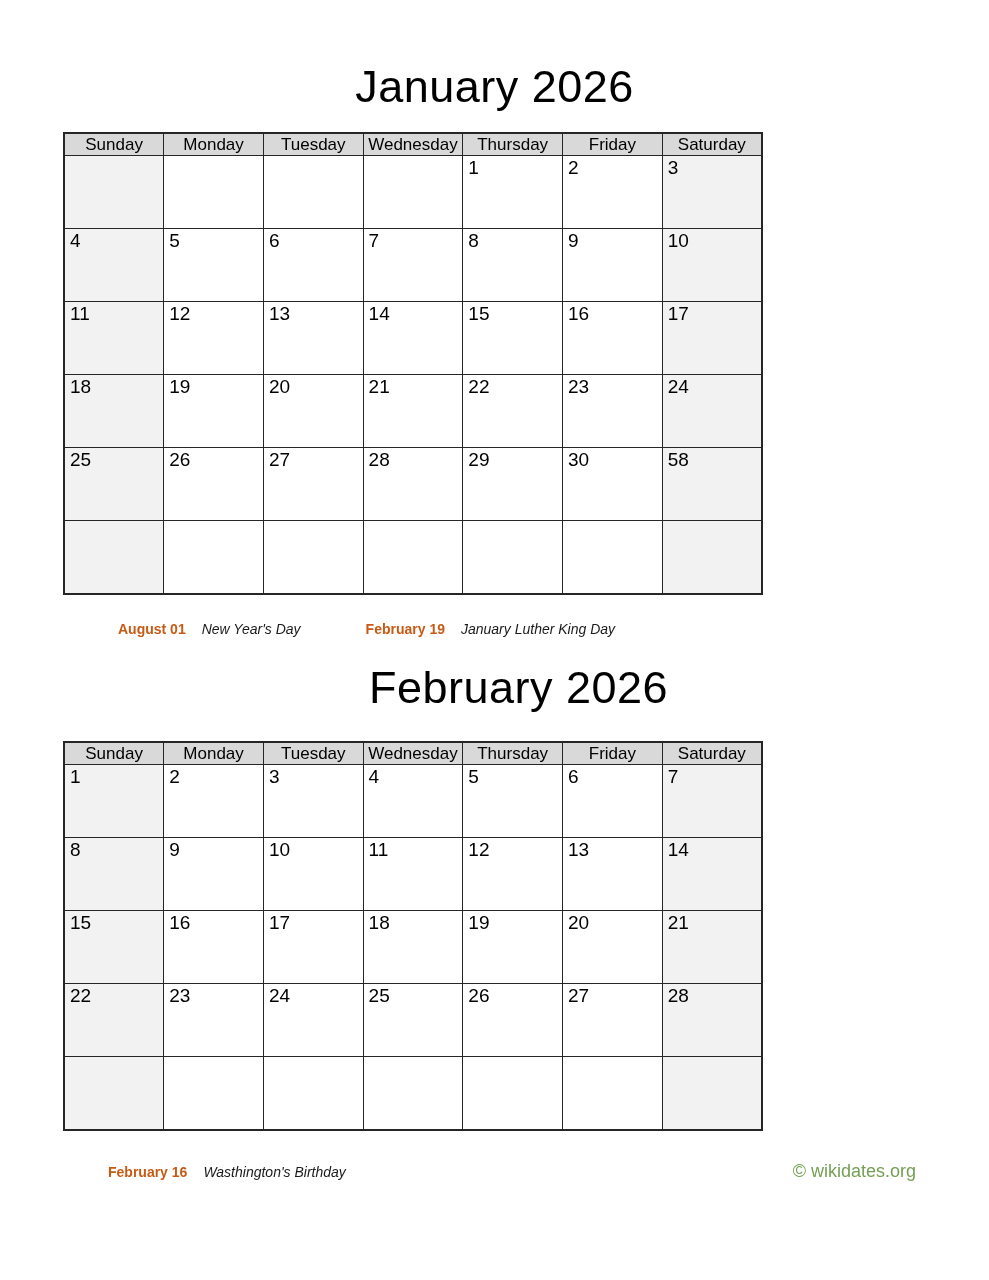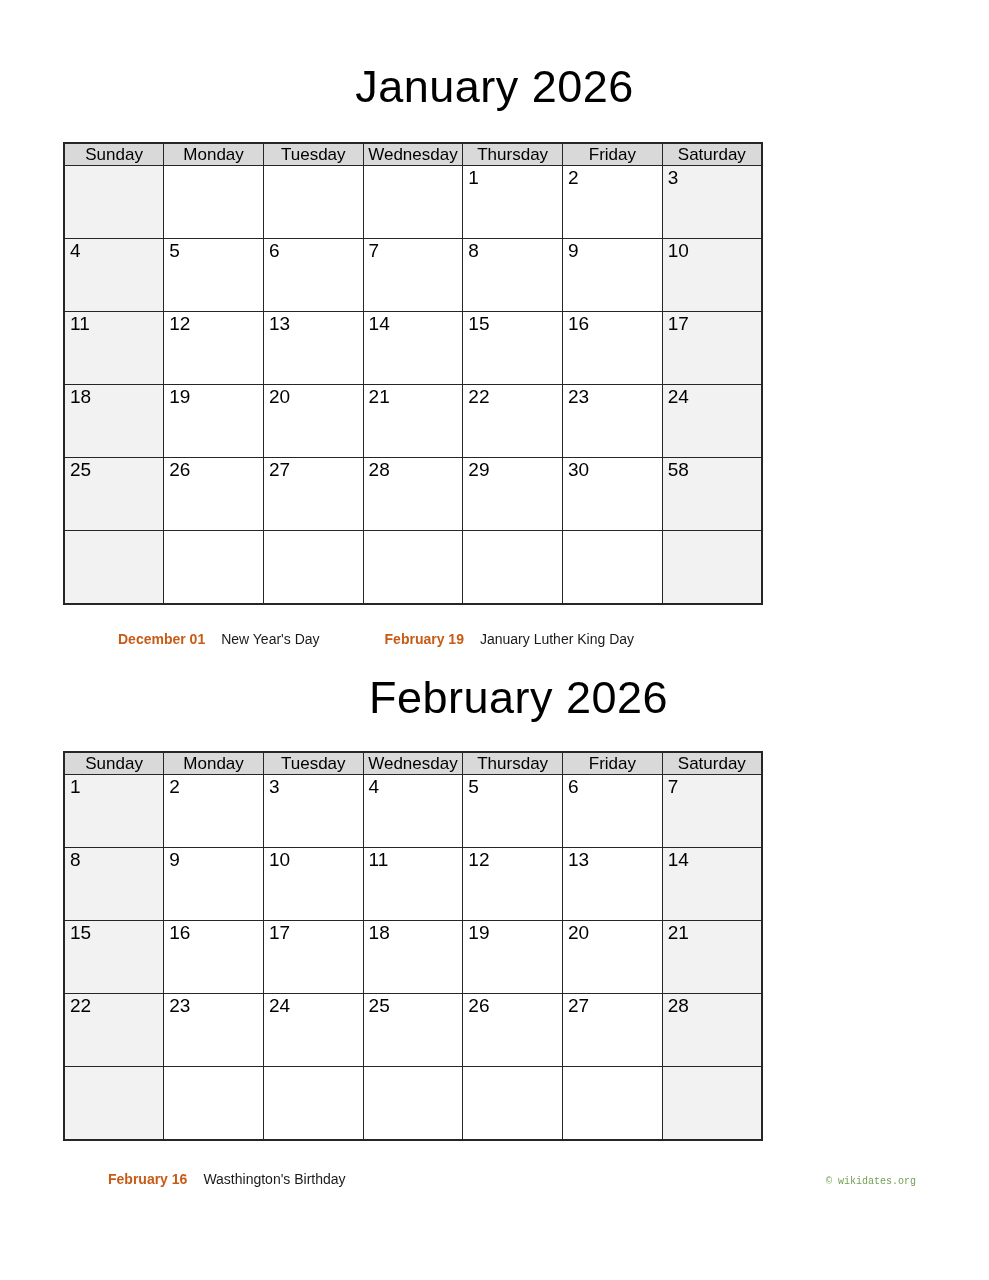--- a/index.html
+++ b/index.html
@@ -14,21 +14,21 @@
   .page { padding-top: 58px; }
 
   .month-title {
     margin: 0;
     text-align: center;
     font-weight: 400;
     font-size: 45px;
     line-height: 58px;
     letter-spacing: 0.5px;
   }
-  .title-january  { margin-bottom: 26px; }
+  .title-january  { margin-bottom: 16px; }
   .title-february { margin: 22px 0 24px 0; padding-left: 48px; }
 
   table.cal {
     border-collapse: collapse;
     table-layout: fixed;
     margin-left: 63px;
     width: 700px;
     border: 2.5px solid var(--c-border, #262626);
   }
   table.cal th {
@@ -57,34 +57,33 @@
     margin: 26px 0 0 118px;
     font-size: 14px;
     line-height: 16px;
   }
   .holiday { margin-right: 65px; white-space: nowrap; }
   .holiday .hdate {
     color: var(--c-holiday, #c75b15);
     font-weight: bold;
     margin-right: 16px;
   }
-  .holiday .hname { color: #1a1a1a; }
+  .holiday .hname { color: #1a1a1a; font-style: italic; }
 
   .footer-row {
     display: flex;
     justify-content: space-between;
     align-items: baseline;
     margin: 30px 73px 0 108px;
   }
   .footer-row .holiday-row { margin: 0; align-items: center; }
   .copyright {
-    font-size: 10px;
+    font-size: 18px;
     color: var(--c-green, #74a054);
     cursor: pointer;
-    font-family: Liberation Mono, monospace;
   }
 </style>
 </head>
 <body>
 
 <div class="page">
 
   <section>
     <h1 class="month-title title-january">January 2026</h1>
     <table class="cal">
@@ -150,21 +149,21 @@
             <td></td>
             <td></td>
             <td></td>
             <td></td>
             <td></td>
             <td class="weekend"></td>
           </tr>
         </tbody>
     </table>
     <div class="holiday-row">
-        <span class="holiday"><span class="hdate">December 01</span><span class="hname">New Year's Day</span></span>
+        <span class="holiday"><span class="hdate">August 01</span><span class="hname">New Year's Day</span></span>
         <span class="holiday"><span class="hdate">February 19</span><span class="hname">January Luther King Day</span></span>
       </div>
   </section>
 
   <section>
     <h1 class="month-title title-february">February 2026</h1>
     <table class="cal">
       <thead>
           <tr>
             <th>Sunday</th>

